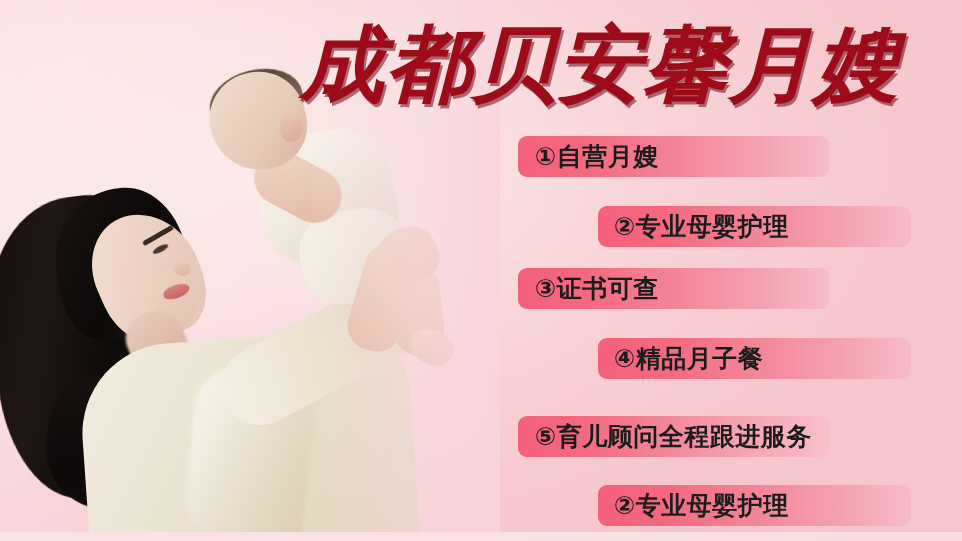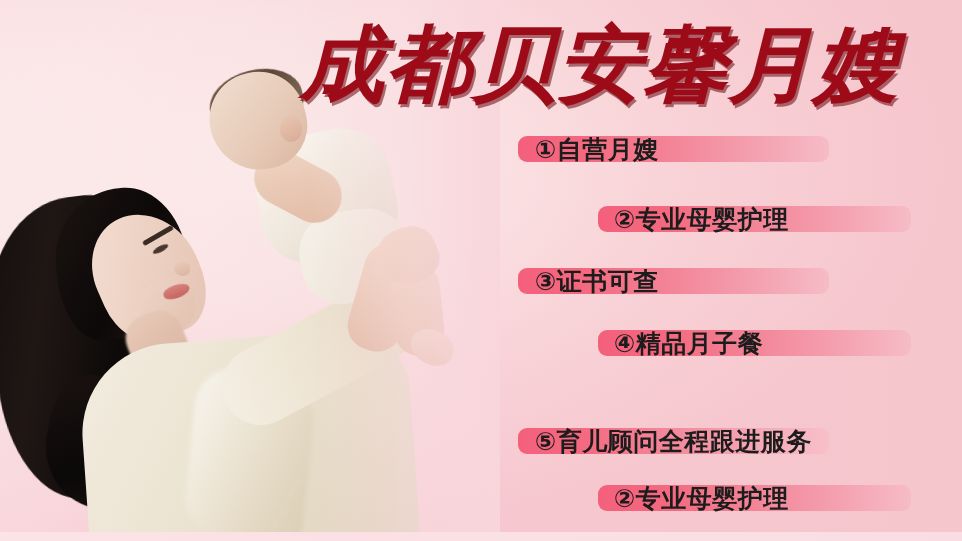--- a/index.html
+++ b/index.html
@@ -331,21 +331,21 @@
     text-shadow: 2px 3px 0 rgba(104,7,14,0.55);
     transform: scaleX(1.02);
     transform-origin: left center;
   }
 
   
   .pill {
     position: absolute;
     display: flex;
     align-items: center;
-    height: 26px;
+    height: 41px;
     border-radius: 9px;
     color: #1d1c1c;
     font-size: 25px;
     font-weight: 700;
     letter-spacing: 0.5px;
     white-space: nowrap;
     padding-left: 17px;
     box-sizing: border-box;
     background: linear-gradient(90deg,
         #f4607c 0%,
@@ -353,22 +353,22 @@
         #f3879a 52%,
         #f4a2b1 78%,
         #f6bcc6 100%);
   }
   .pill-odd  { left: 518px; width: 311px; }
   .pill-even { left: 598px; width: 313px; padding-left: 16px; }
 
   .p1 { top: 136px; }
   .p2 { top: 206px; }
   .p3 { top: 268px; }
-  .p4 { top: 330px; }
-  .p5 { top: 428px; width: 311px; }
+  .p4 { top: 338px; }
+  .p5 { top: 416px; width: 311px; }
   .p6 { top: 485px; width: 313px; }
 
   .p5 { background: linear-gradient(90deg,
         #f4607c 0%, #f4697f 20%, #f3879a 48%, #f5a5b3 74%, #f7c0c9 100%); }
 </style>
 </head>
 <body>
 
 <div id="poster">
 

